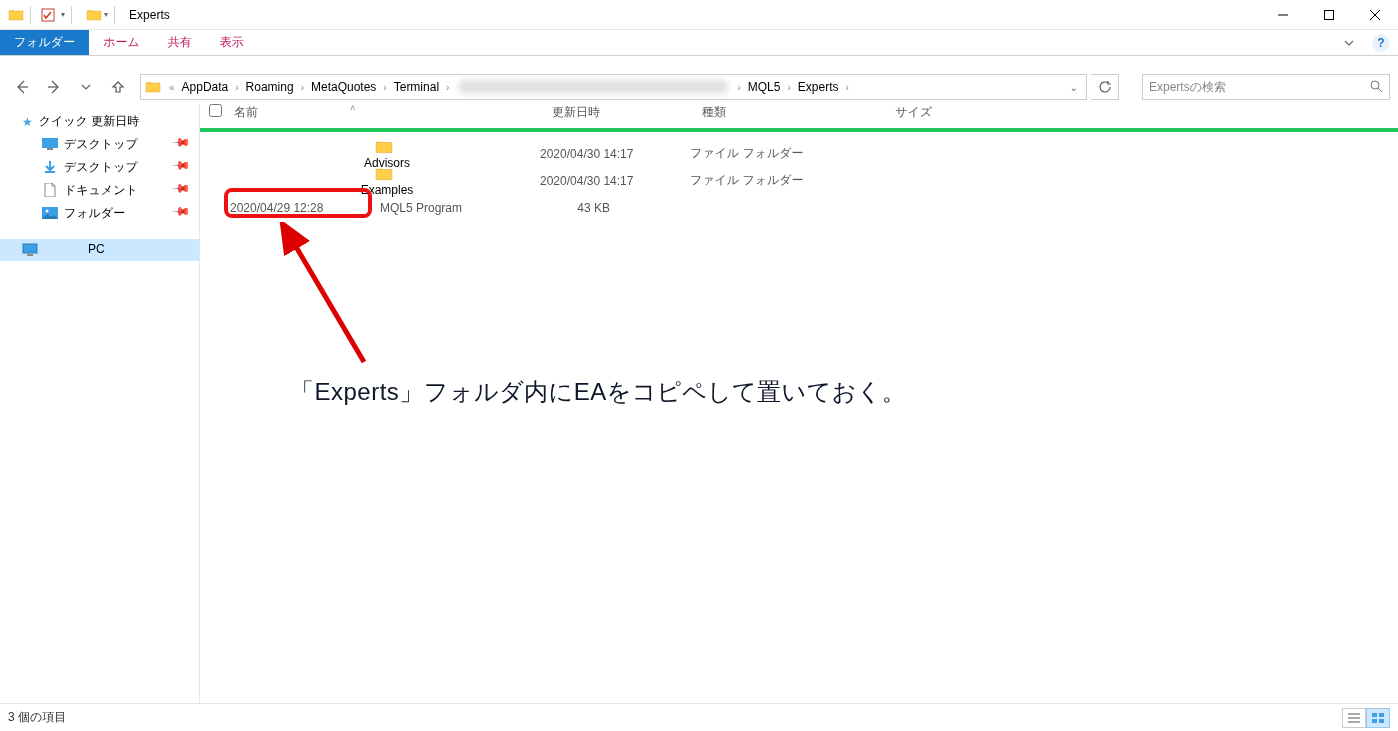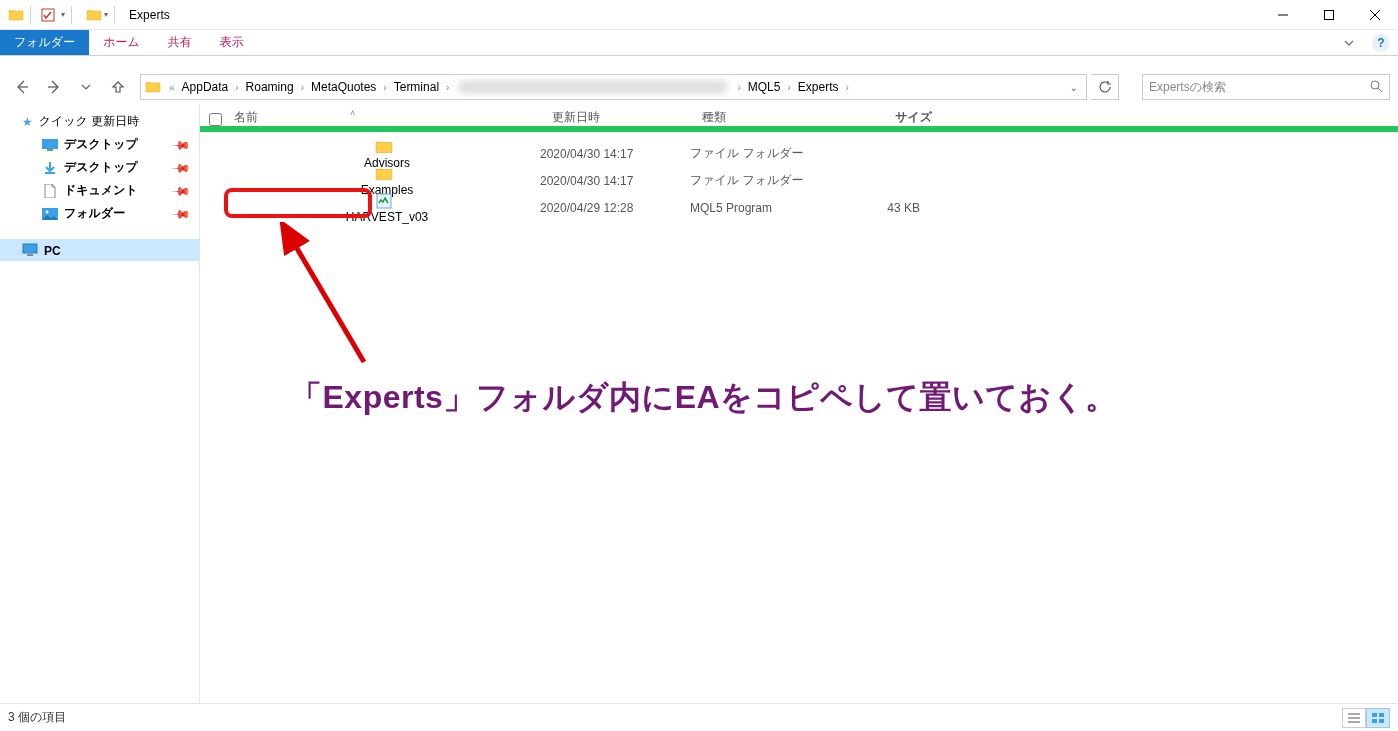--- a/index.html
+++ b/index.html
@@ -39,50 +39,50 @@
   .search-box .sicon { margin-left:auto; }
 
   
   .content { display:flex; height: calc(731px - 30px - 26px - 14px - 34px - 28px); }
 
   
   .nav-pane { width: 200px; border-right:1px solid #e5e5e5; padding: 6px 0; }
   .nav-group { margin-bottom: 14px; }
   .nav-head { display:flex; align-items:center; padding: 3px 8px 3px 22px; }
   .nav-head .star { color:#4aa3df; margin-right:6px; }
-  .nav-item { display:flex; align-items:flex-end; padding: 3px 4px 3px 42px; position:relative;font-weight:bold;}
+  .nav-item { display:flex; align-items:flex-start; padding: 3px 4px 3px 42px; position:relative;}
   .nav-item.selected { background:#cce8ff; }
   .nav-item .pin { position:absolute; right:10px; color:#7a7a7a; transform:rotate(45deg); font-size:12px;}
   .nav-pane .nicon { width:16px; height:16px; margin-right:6px; display:inline-flex; align-items:center; justify-content:center;}
 
   
   .file-list { flex:1; display:flex; flex-direction:column; }
-  .col-headers { display:flex; align-items:flex-end; height:28px; border-bottom: 6px solid #22c55e; color:#555; font-size:12px; }
+  .col-headers { display:flex; align-items:flex-start; height:28px; border-bottom: 4px solid #22c55e; color:#555; font-size:12px; }
   .col-headers .chk { width: 30px; display:flex; align-items:center; justify-content:center; }
   .col-headers .chk input { width:13px; height:13px; }
   .col-name { width: 310px; padding-left:4px; position:relative;}
   .col-date { width: 150px; margin-left: 12px; }
   .col-type { width: 150px; }
-  .col-size { width: 90px; text-align:right; padding-right:10px;font-weight:bold;}
+  .col-size { width: 90px; text-align:right; padding-right:10px;}
   .sort-caret { position:absolute; top:-1px; left:120px; font-size:9px; color:#888;}
   .rows { position:relative; }
   .row { display:flex; align-items:center; height:27px; }
   .row .chk { width:30px; }
   .row .ficon { width:18px; height:18px; margin-right:6px; display:inline-flex; align-items:center; justify-content:center;}
   .row .fname { width: 310px; display:flex; align-items:center; padding-left:4px;flex-direction:column;}
   .row .fdate { width:150px; color:#555;}
   .row .ftype { width:150px; color:#555;}
   .row .fsize { width:90px; text-align:right; color:#555; padding-right:10px;}
   .highlight-box { position:absolute; border:4px solid #e11; border-radius:8px; pointer-events:none; left:-6px; top:50px; width:150px; height:32px; z-index:5;}
   .highlight-box{ left: 228px; }
 
   
   .arrow-svg { position:absolute; z-index:6; pointer-events:none; }
-  .annotat { position:absolute; z-index:6; font-size:32px; font-weight:700;
-             color:#701a75; text-shadow: -1px -1px 0 #fff, 1px -1px 0 #fff, -1px 1px 0 #fff, 1px 1px 0 #fff, 0 0 2px #fff;
+  .annotat { position:absolute; z-index:6; font-size:24px; font-weight:400;
+             color:#0f172a; text-shadow: -1px -1px 0 #fff, 1px -1px 0 #fff, -1px 1px 0 #fff, 1px 1px 0 #fff, 0 0 2px #fff;
              left:290px; top:376px; letter-spacing:0.5px;}
 
   
   .status-bar { position:absolute; bottom:0; left:0; right:0; height:28px; border-top:1px solid #e5e5e5; display:flex; align-items:center; padding:0 8px; font-size:12px; color:#333; }
   .status-bar .spacer { flex:1; }
   .view-toggle { display:flex; gap:0; }
   .view-btn { width:24px; height:20px; border:1px solid #ccc; display:flex; align-items:center; justify-content:center; }
   .view-btn.active { background:#cce8ff; border-color:#99c9ef;}
 
   
@@ -263,21 +263,21 @@
               <rect x="0" y="0" width="16" height="12" fill="#3aa0e8"></rect>
               <circle cx="5" cy="4" r="1.5" fill="#fff"></circle>
               <path d="M0 12l5-5 4 3 3-2 4 4H0z" fill="#2b7ab5"></path>
             </svg>
           </span>
         <span>フォルダー</span>
         <span class="pin">📌</span>
       </div>
     </div>
     <div class="nav-group">
-      <div class="nav-item selected" style="padding-left:22px;">
+      <div class="nav-item selected" style="padding-left:22px;gap:44px;">
         <span class="nicon">
             <svg width="16" height="14" viewBox="0 0 16 14">
               <rect x="1" y="1" width="14" height="9" fill="#3aa0e8" stroke="#2b7ab5"></rect>
               <rect x="5" y="11" width="6" height="2" fill="#888"></rect>
             </svg>
           </span>
         <span>PC</span>
       </div>
     </div>
   </div>
@@ -319,29 +319,20 @@
               </svg>
             </span>
           <span>Examples</span>
         </div>
         <div class="fdate">2020/04/30 14:17</div>
         <div class="ftype">ファイル フォルダー</div>
         <div class="fsize"></div>
       </div>
       <div class="row">
         <div class="chk"></div>
-        <div class="fname">
-          <span class="ficon">
-              <svg width="18" height="16" viewBox="0 0 16 16">
-                <rect x="1" y="1" width="14" height="14" fill="#e8f4ff" stroke="#6aa7d6"></rect>
-                <path d="M3 10l2-3 2 2 2-4 3 5" fill="none" stroke="#1b9a3f" stroke-width="1.5"></path>
-              </svg>
-            </span>
-          <span>HARVEST_v03</span>
-        </div>
         <div class="fdate">2020/04/29 12:28</div>
         <div class="ftype">MQL5 Program</div>
         <div class="fsize">43 KB</div>
       </div>
 
       <div class="highlight-box" style="left:24px; top:56px; width:148px; height:30px;"></div>
     </div>
   </div>
 </div>
 

